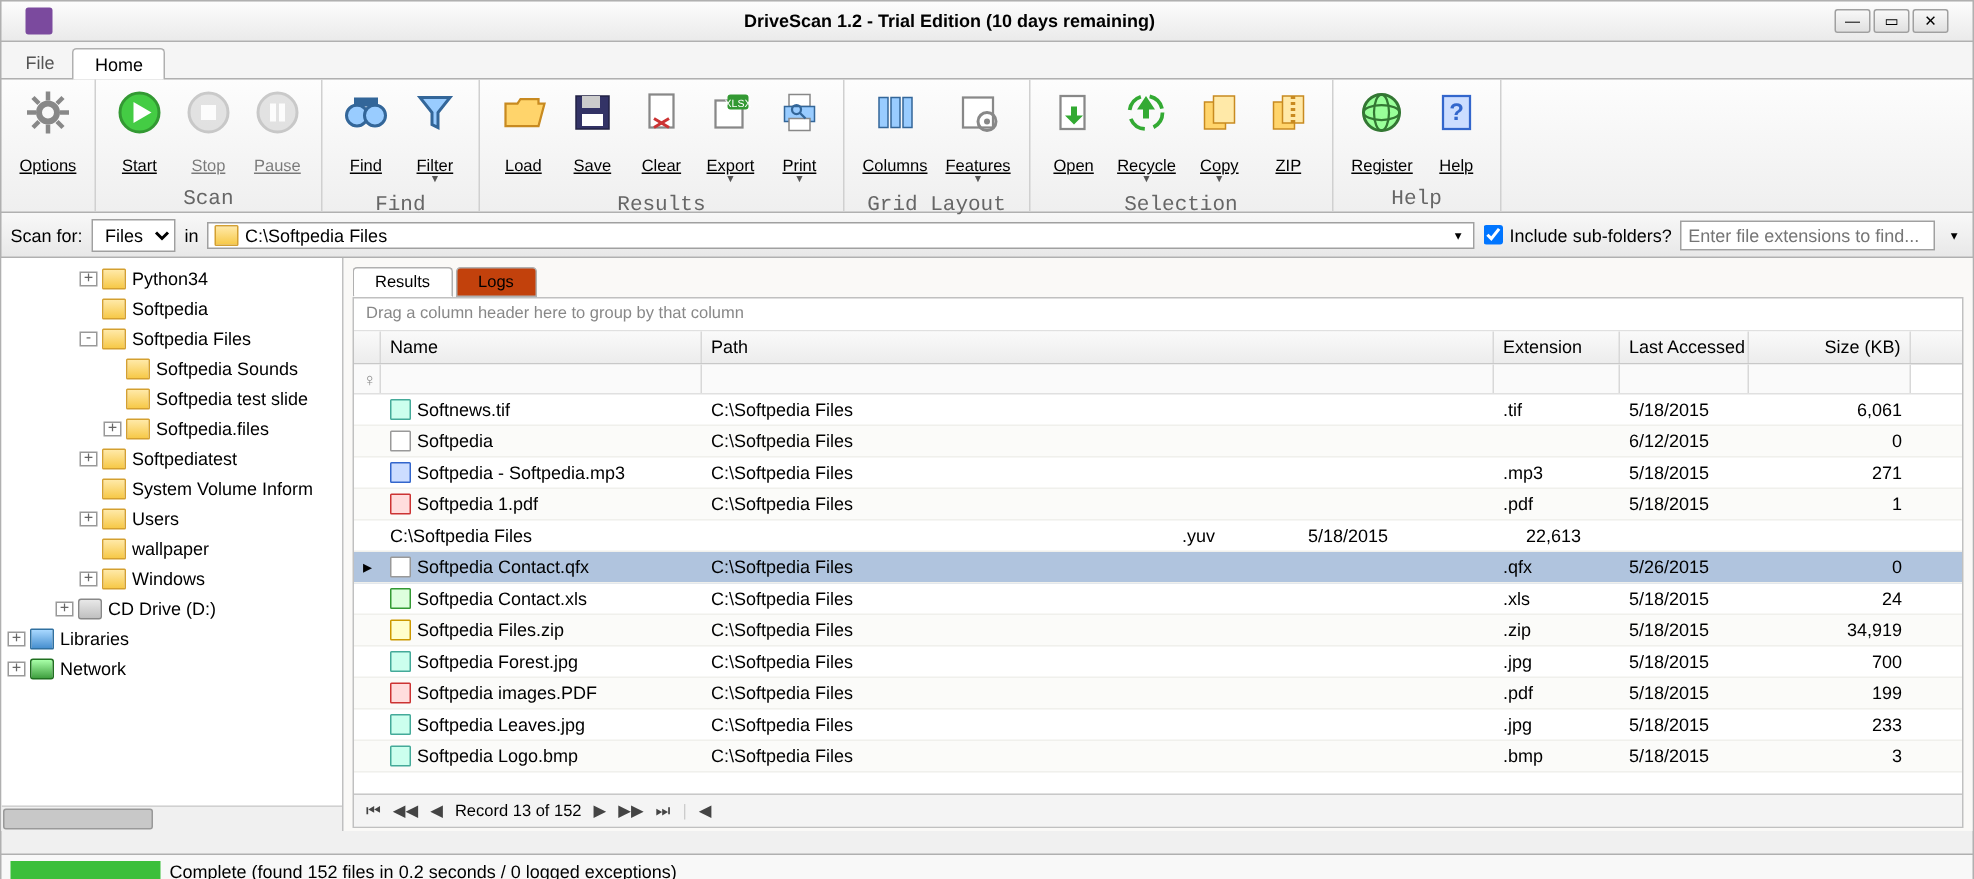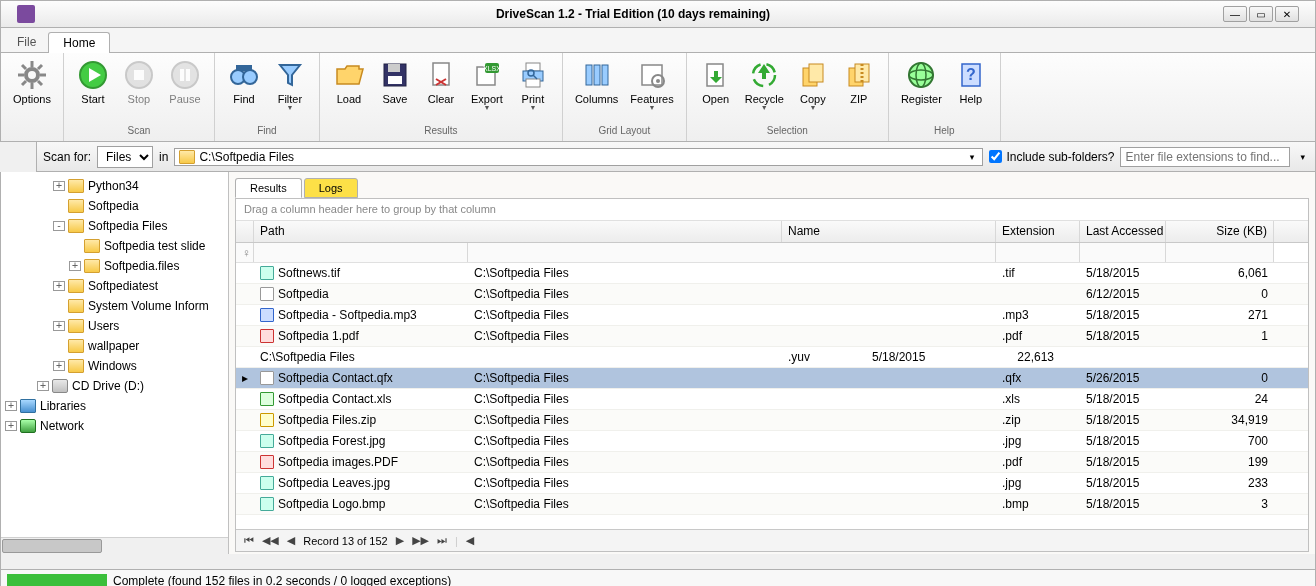--- a/index.html
+++ b/index.html
@@ -14,29 +14,29 @@
 
 
 .menubar { height: 24px; background: #f5f5f5; border-left: 1px solid #b0b0b0; border-right: 1px solid #b0b0b0; display: flex; align-items: flex-end; padding-left: 4px; }
 .menu-file { padding: 3px 12px; color: #555; cursor: pointer; }
 .tab-home { background: #fff; border: 1px solid #b0b0b0; border-bottom: none; border-radius: 3px 3px 0 0; padding: 3px 14px; margin-bottom: -1px; cursor: pointer; }
 
 
 .ribbon { height: 90px; background: linear-gradient(#fdfdfd, #efefef); border: 1px solid #b0b0b0; display: flex; }
 .ribbon-group { border-right: 1px solid #d0d0d0; display: flex; flex-direction: column; }
 .ribbon-buttons { flex: 1; display: flex; align-items: flex-start; padding: 4px 6px; }
-.ribbon-group-label { height: 16px; text-align: center; font-size: 10px; color: #666; }
+.ribbon-group-label { height: 16px; text-align: center; font-size: 14px; color: #666; font-family: Liberation Mono, monospace; }
 .ribbon-btn { display: flex; flex-direction: column; align-items: center; padding: 2px 6px; cursor: pointer; min-width: 46px; }
 .ribbon-btn.disabled { opacity: 0.5; }
 .ribbon-icon { width: 32px; height: 32px; display: flex; align-items: center; justify-content: center; }
-.ribbon-label { font-size: 11px; margin-top: 2px; white-space: nowrap; }
+.ribbon-label { font-size: 11px; margin-top: 14px; white-space: nowrap; text-decoration: underline; }
 .ribbon-dd { font-size: 7px; color: #555; line-height: 6px; }
 
 
-.scanbar { height: 30px; background: linear-gradient(#f8f8f8, #e8e8e8); border: 1px solid #b0b0b0; border-top: none; display: flex; align-items: center; padding: 0 6px; gap: 6px; margin-left: 36px; }
+.scanbar { height: 30px; background: linear-gradient(#f8f8f8, #e8e8e8); border: 1px solid #b0b0b0; border-top: none; display: flex; align-items: center; padding: 0 6px; gap: 6px; }
 .scanbar label { font-size: 12px; }
 .scanbar select, .scanbar input[type=text] { border: 1px solid #a0a0a0; padding: 2px 4px; font-size: 12px; background: #fff; }
 .scanbar .path-input { flex: 1; display: flex; align-items: center; border: 1px solid #a0a0a0; background: #fff; padding: 1px 4px; }
 .scanbar .folder-ico { width: 16px; height: 14px; background: linear-gradient(#ffe9a8,#f7c948); border: 1px solid #d4a030; border-radius: 1px; margin-right: 4px; }
 .scanbar .path-text { flex: 1; font-size: 12px; }
 .scanbar .dd { font-size: 9px; padding: 0 4px; cursor: pointer; }
 .scanbar .ext-filter { width: 170px; color: #a16207; }
 .checkbox-wrap { display: flex; align-items: center; gap: 4px; }
 
 
@@ -50,21 +50,21 @@
 .folder-ico-s { background: linear-gradient(#ffe9a8,#f7c948); border: 1px solid #d4a030; border-radius: 1px; }
 .drive-ico { background: linear-gradient(#e8e8e8,#c0c0c0); border: 1px solid #888; border-radius: 2px; }
 .lib-ico { background: linear-gradient(#a8d8ff,#4890d0); border: 1px solid #3070a0; border-radius: 1px; }
 .net-ico { background: linear-gradient(#a8ffa8,#40a040); border: 1px solid #207020; border-radius: 2px; }
 .tree-hscroll { height: 17px; border-top: 1px solid #d0d0d0; background: #f0f0f0; display: flex; }
 .tree-hscroll .thumb { width: 100px; height: 14px; background: #c8c8c8; border: 1px solid #999; margin: 1px; border-radius: 2px; }
 
 
 .content { flex: 1; background: #faf9f7; display: flex; flex-direction: column; }
 .content-tabs { height: 26px; display: flex; align-items: flex-end; padding: 4px 6px 0 6px; }
-.ctab { padding: 3px 14px; border: 1px solid #b0b0b0; background: #fde047; border-radius: 3px 3px 0 0; margin-right: 2px; cursor: pointer; font-size: 11px; }
+.ctab { padding: 3px 14px; border: 1px solid #b0b0b0; background: #c2410c; border-radius: 3px 3px 0 0; margin-right: 2px; cursor: pointer; font-size: 11px; }
 .ctab.active { background: #fff; border-bottom-color: #fff; position: relative; z-index: 1; }
 .grid-wrap { flex: 1; margin: 0 6px 2px 6px; border: 1px solid #c0c0c0; background: #fff; display: flex; flex-direction: column; overflow: hidden; }
 .group-hint { height: 22px; padding: 4px 8px; color: #888; font-size: 11px; border-bottom: 1px solid #e0e0e0; }
 .grid-header { display: flex; height: 22px; background: linear-gradient(#fafafa,#ececec); border-bottom: 1px solid #c8c8c8; }
 .col { border-right: 1px solid #d8d8d8; padding: 3px 6px; font-size: 12px; overflow: hidden; white-space: nowrap; }
 .col-marker { width: 18px; }
 .col-name { width: 214px; }
 .col-path { width: 528px; }
 .col-ext { width: 84px; }
 .col-date { width: 86px; }
@@ -377,20 +377,25 @@
           <span>Softpedia</span>
         </div>
         <div class="tree-node" style="padding-left: 48px;">
           <div class="tree-expand">-</div>
           <div class="tree-ico folder-ico-s"></div>
           <span>Softpedia Files</span>
         </div>
         <div class="tree-node" style="padding-left: 64px;">
           <div class="tree-noexp"></div>
           <div class="tree-ico folder-ico-s"></div>
+          <span>Softpedia Sounds</span>
+        </div>
+        <div class="tree-node" style="padding-left: 64px;">
+          <div class="tree-noexp"></div>
+          <div class="tree-ico folder-ico-s"></div>
           <span>Softpedia test slide</span>
         </div>
         <div class="tree-node" style="padding-left: 64px;">
           <div class="tree-expand">+</div>
           <div class="tree-ico folder-ico-s"></div>
           <span>Softpedia.files</span>
         </div>
         <div class="tree-node" style="padding-left: 48px;">
           <div class="tree-expand">+</div>
           <div class="tree-ico folder-ico-s"></div>
@@ -438,22 +443,22 @@
   </div>
   <div class="content">
     <div class="content-tabs">
       <div class="ctab active">Results</div>
       <div class="ctab">Logs</div>
     </div>
     <div class="grid-wrap">
       <div class="group-hint">Drag a column header here to group by that column</div>
       <div class="grid-header">
         <div class="col col-marker"></div>
+        <div class="col col-name">Name</div>
         <div class="col col-path">Path</div>
-        <div class="col col-name">Name</div>
         <div class="col col-ext">Extension</div>
         <div class="col col-date">Last Accessed</div>
         <div class="col col-size">Size (KB)</div>
       </div>
       <div class="grid-filter-row">
         <div class="col col-marker" style="text-align:center;color:#888;">♀</div>
         <div class="col col-name"></div>
           <div class="col col-path"></div>
         <div class="col col-ext"></div>
           <div class="col col-date"></div>

